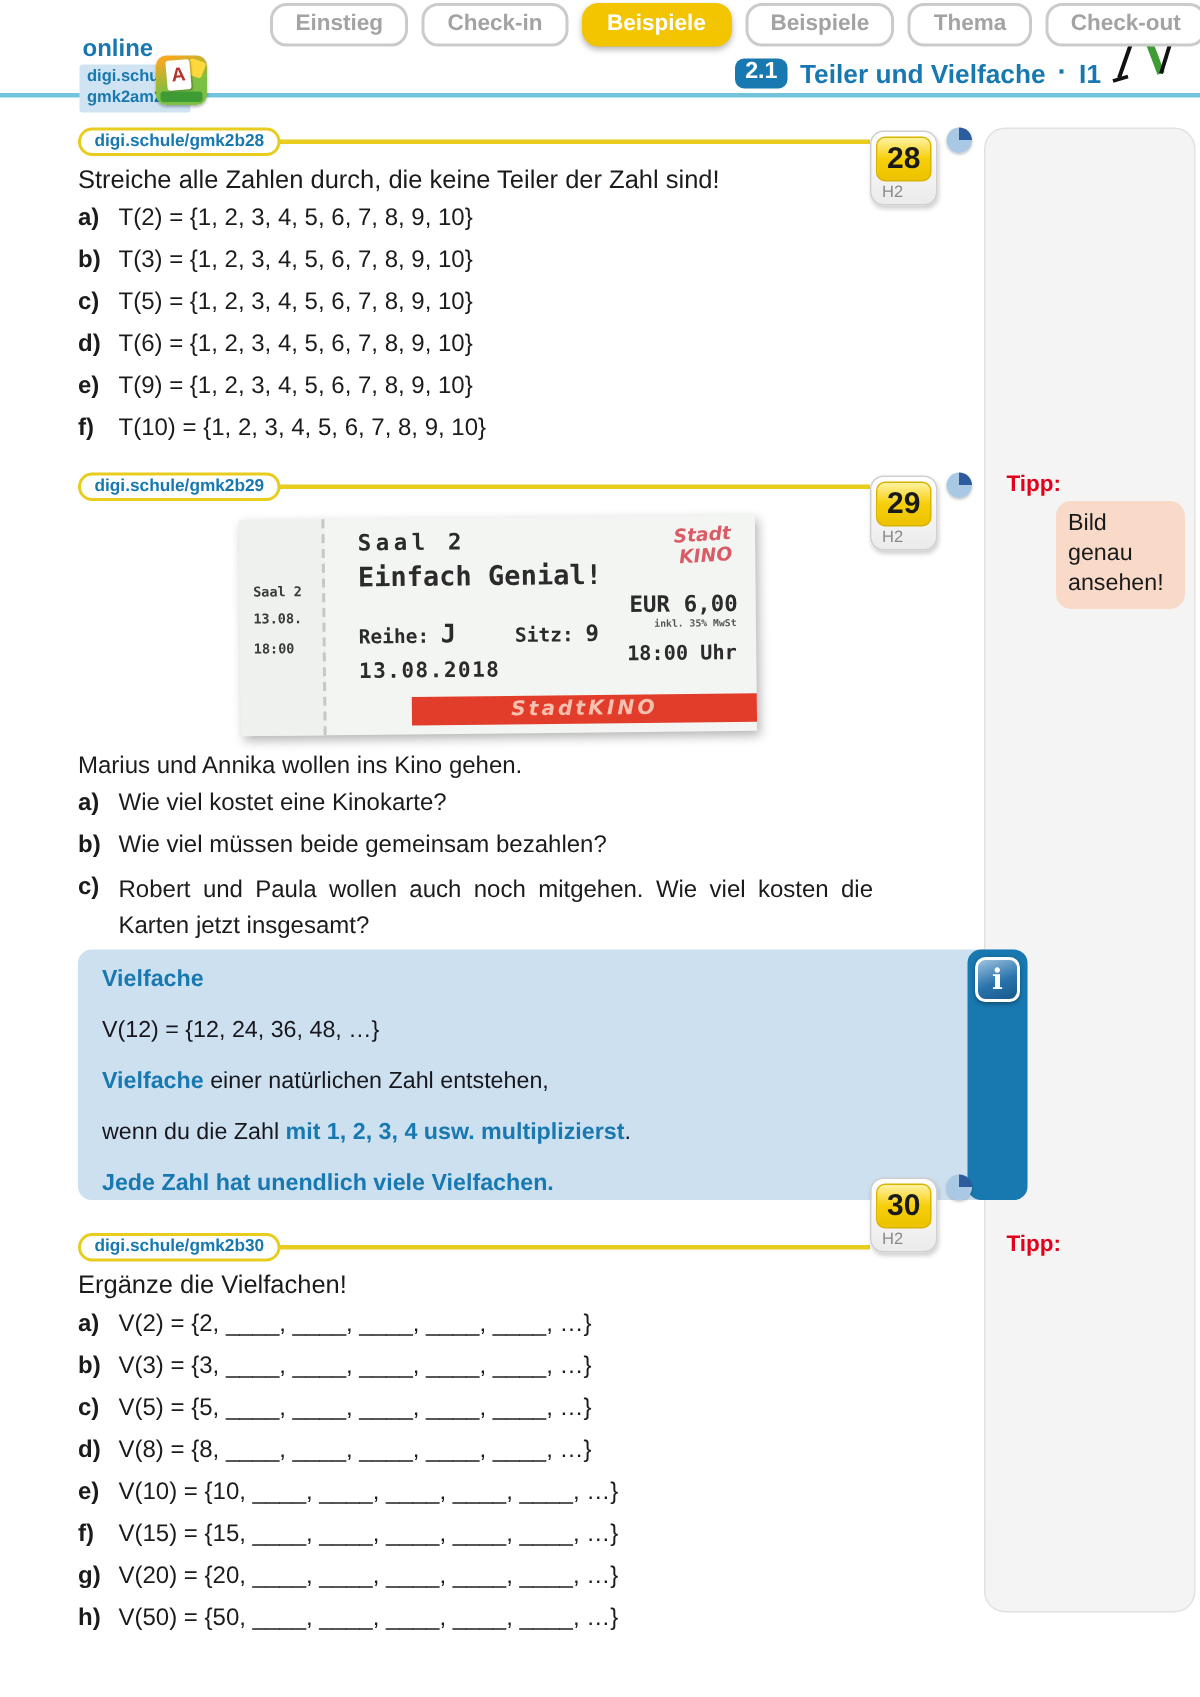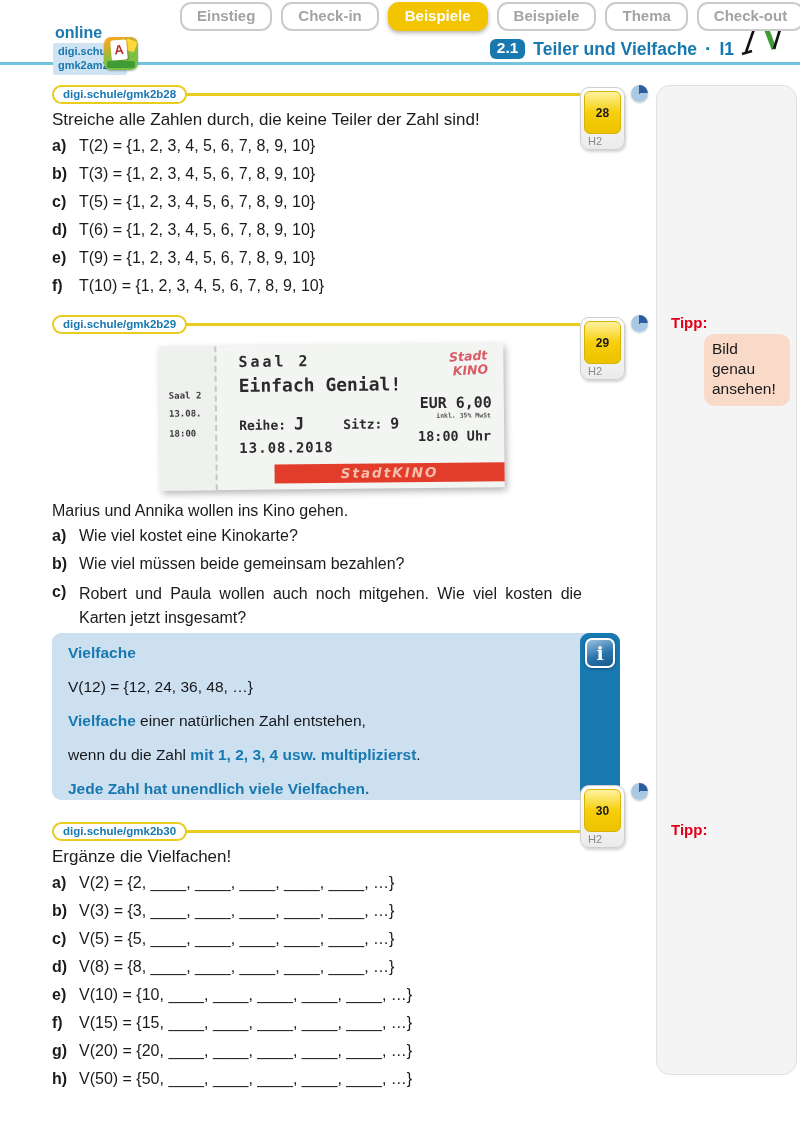--- a/index.html
+++ b/index.html
@@ -59,21 +59,21 @@
   .row .txt { flex:1; }
   .row .txt.justify { text-align:justify; line-height:24px; padding-top:4px; }
   .intro { font-size:16px; color:#1b1b1b; margin-top:11px; line-height:22px; }
 
   
   .badge-wrap { position:absolute; left:580px; width:72px; z-index:2; }
   .badge-28 { top:87px; } .badge-29 { top:317px; } .badge-30 { top:785px; }
   .badge-card { position:relative; width:45px; background:linear-gradient(180deg,#ffffff,#ebebeb);
                 border:1px solid #cfcfcf; border-radius:9px; box-shadow:1px 2px 3px rgba(0,0,0,.18);
                 padding:3px 3px 1px; }
-  .badge-num { height:43px; border-radius:6px; border:1px solid #d8b400; font-weight:bold; font-size:12px;
+  .badge-num { height:30px; border-radius:6px; border:1px solid #d8b400; font-weight:bold; font-size:20px;
                color:#1a1a1a; display:flex; align-items:center; justify-content:center;
                background:linear-gradient(180deg,#fff2a0 0%,#f6cf0a 50%,#edc200 100%); }
   .badge-level { font-size:11px; color:#8a8a8a; padding:1px 0 1px 4px; }
   .pie-icon { position:absolute; left:51px; top:-2px; width:17px; height:17px; border-radius:50%;
               background:conic-gradient(#2c5c9e 0 25%, #a9c8e4 25% 100%);
               box-shadow:0 1px 2px rgba(0,0,0,.25); }
 
   
   .ticket { position:relative; margin:9px 0 0 108px; width:344px; height:144px; background:#f3f5f2;
             box-shadow:2px 3px 7px rgba(0,0,0,.3); transform:rotate(-.6deg);
@@ -91,21 +91,21 @@
              font-weight:bold; text-align:right; line-height:1.15; transform:rotate(-3deg);
              font-family:"DejaVu Sans", sans-serif; }
   .t-price { position:absolute; right:12px; top:50px; font-size:15px; font-weight:bold; }
   .t-price-note { position:absolute; right:13px; top:68px; font-size:6.5px; font-weight:bold; color:#555; }
   .t-time { position:absolute; right:13px; top:84px; font-size:13.5px; font-weight:bold; }
   .t-banner { position:absolute; left:57px; right:0; bottom:6px; height:19px; background:#e23c2b;
               color:#f6bfae; font-style:italic; font-weight:bold; font-size:13.5px; text-align:center;
               line-height:19px; letter-spacing:2px; font-family:"DejaVu Sans", sans-serif; }
 
   
-  .infobox { position:absolute; left:52px; top:633px; width:568px; height:167px; background:#cde0f0;
+  .infobox { position:absolute; left:52px; top:633px; width:633px; height:167px; background:#cde0f0;
              border-radius:9px; z-index:2; }
   .infobox-bar { position:absolute; top:0; right:0; width:40px; height:100%; background:#1878b0; border-radius:9px; }
   .info-icon { position:absolute; top:5px; left:5px; width:30px; height:30px; border:2px solid #fff;
                border-radius:7px; box-shadow:0 1px 3px rgba(0,0,0,.35); color:#fff; text-align:center;
                line-height:26px; font-size:19px; font-weight:bold; font-family:"DejaVu Serif", serif;
                background:linear-gradient(160deg,#9fc3e0 0%,#2a74ac 55%,#16598c 100%); }
   .infobox-content { position:relative; padding:10px 56px 0 16px; font-size:15.5px; color:#17171c; }
   .ib-line { line-height:20px; margin-bottom:14px; }
   .ib-blue { color:#1878b0; font-weight:bold; }
 

